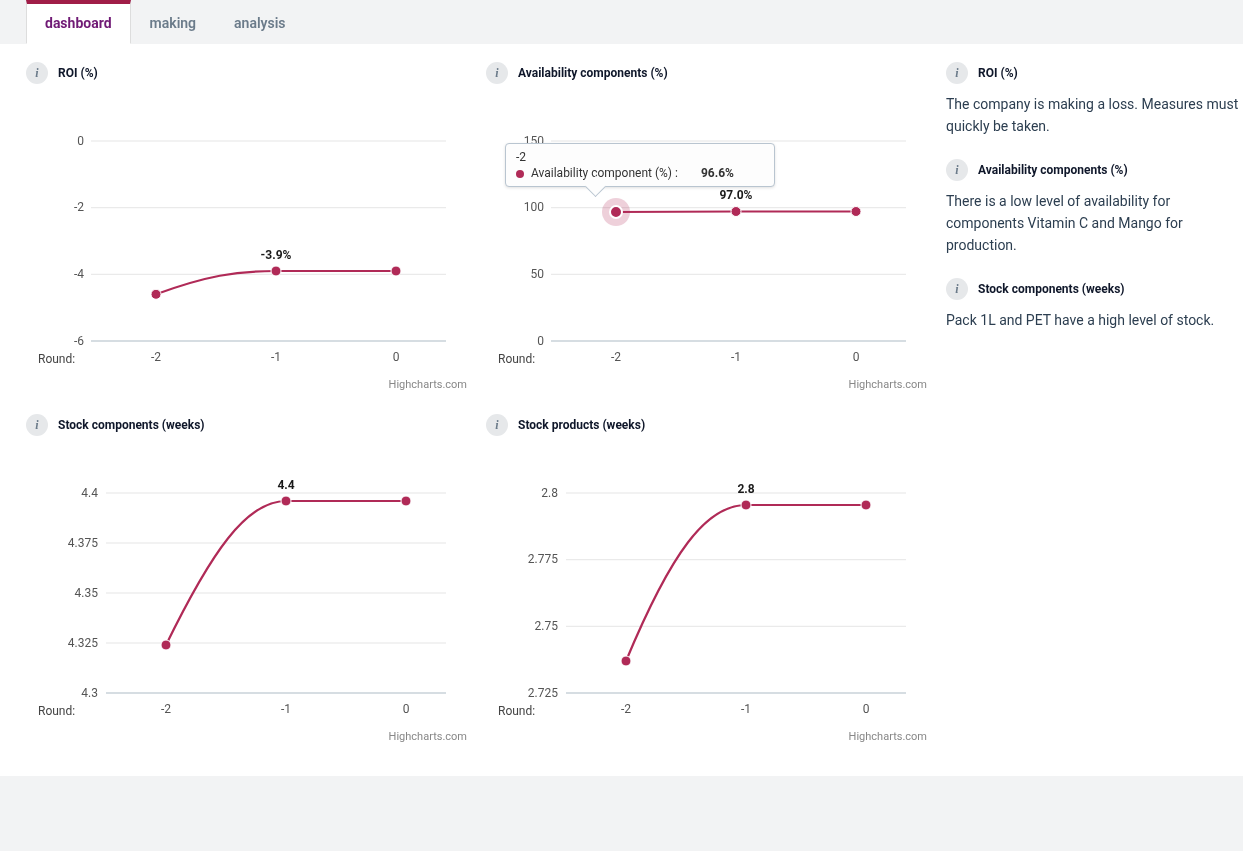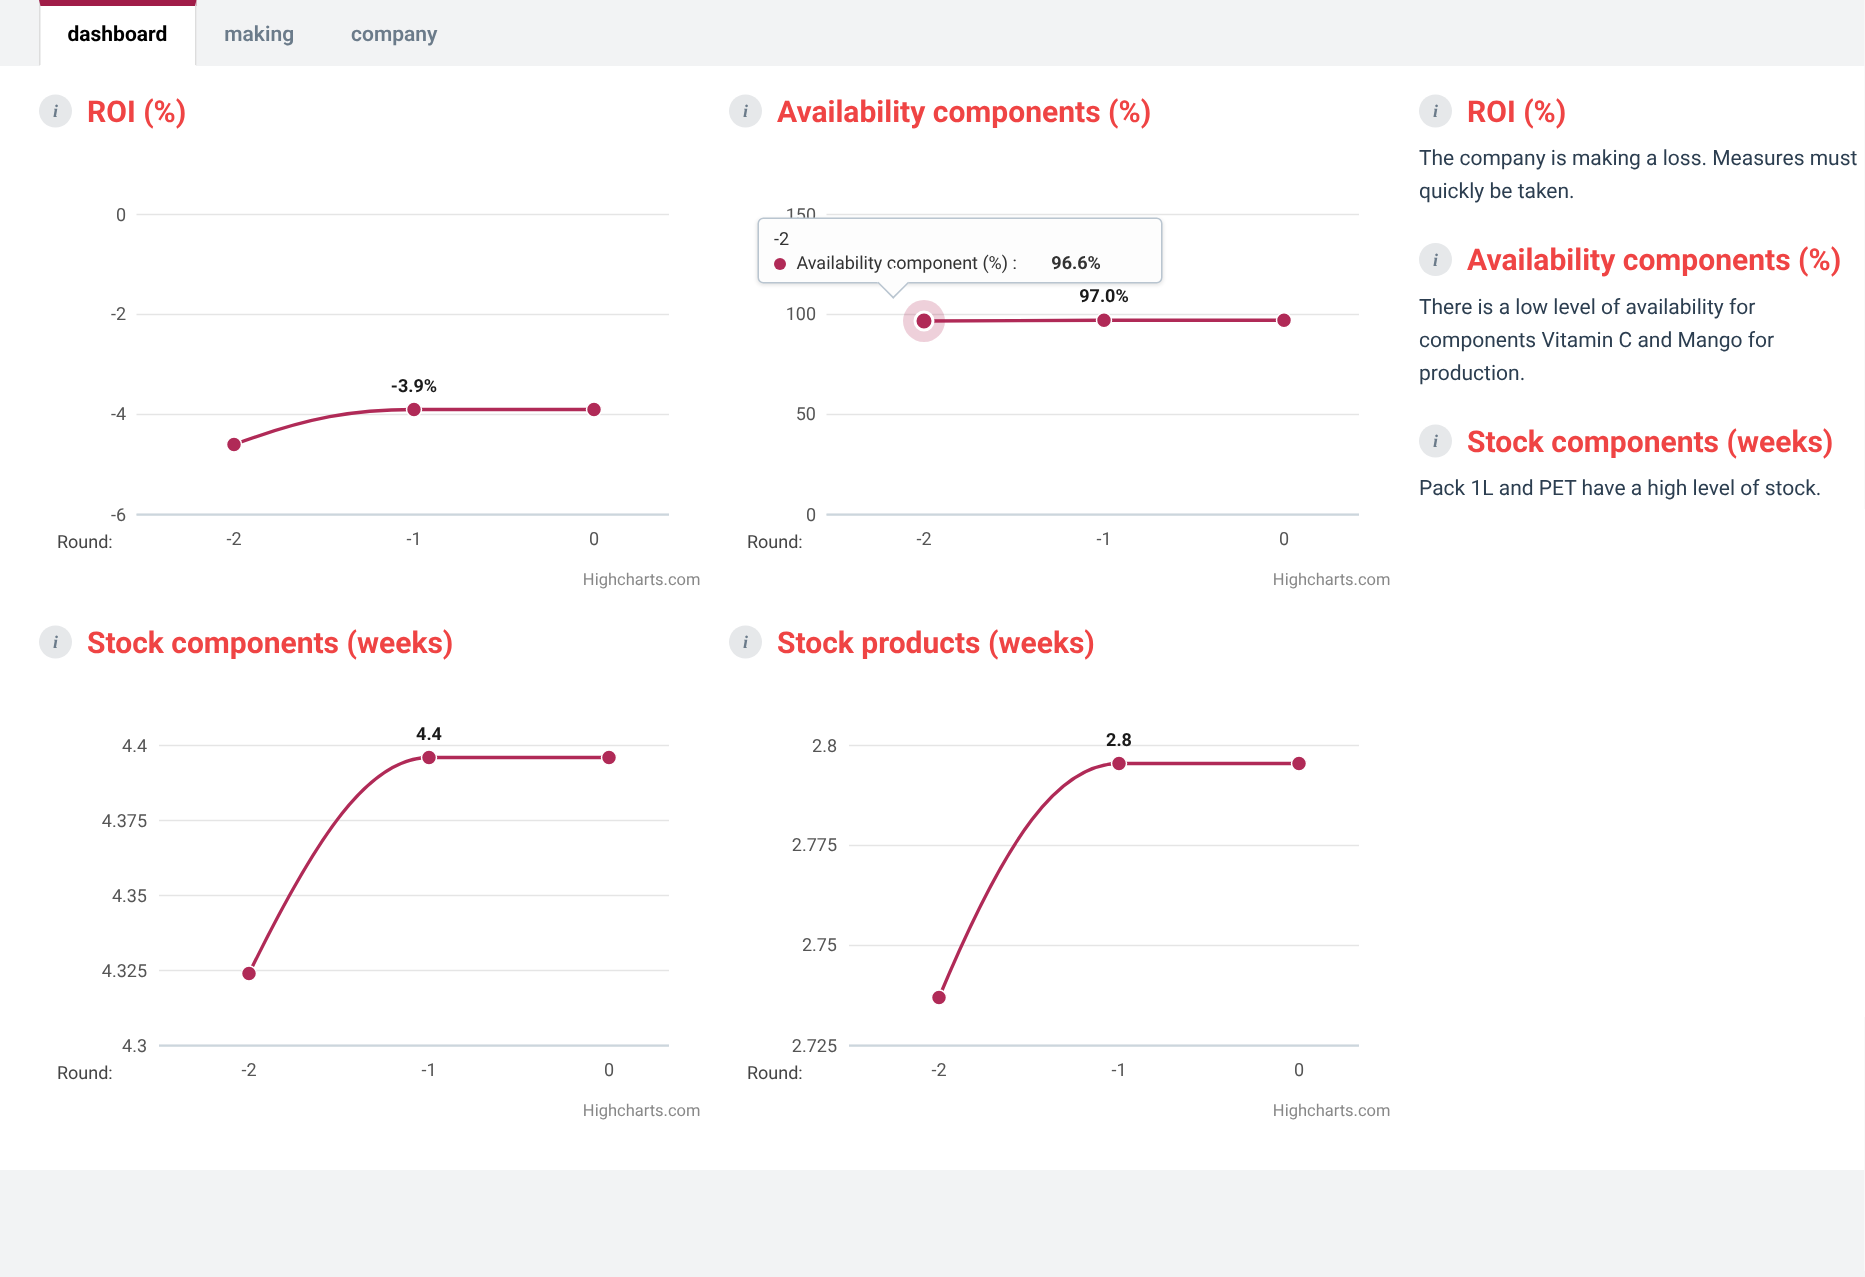--- a/index.html
+++ b/index.html
@@ -17,21 +17,21 @@
   }
   .tab {
     padding: 14px 18px 12px;
     font-weight: 600;
     color: #6b7b8a;
     cursor: pointer;
     border: 1px solid transparent;
   }
   .tab.active {
     background: #fff;
-    color: #000000;
+    color: #701a75;
     font-weight: 700;
     border: 1px solid #ddd;
     border-top: 4px solid #a01d48;
     border-bottom-color: #fff;
     padding-top: 11px;
   }
   .grid {
     display: grid;
     grid-template-columns: 450px 450px 300px;
     gap: 20px 10px;
@@ -52,23 +52,23 @@
     display: flex;
     align-items: center;
     justify-content: center;
     font-style: italic;
     font-family: Georgia, serif;
     font-size: 12px;
     color: #6b7b8a;
     font-weight: 700;
   }
   .card-title h3 {
-    font-size: 20px;
+    font-size: 12px;
     font-weight: 700;
-    color: #ef4444;
+    color: #0f172a;
   }
   .chart-box {
     background: #fff;
     border: 1px solid #fff;
     height: 300px;
     position: relative;
     padding: 6px 8px 4px 8px;
     box-shadow: 0 0 0 rgba(0,0,0,0);
   }
   svg { display: block; }
@@ -133,21 +133,21 @@
     fill: #b02a57;
     opacity: 0.22;
   }
 </style>
 </head>
 <body>
 
 <div class="tabs">
   <div class="tab active">dashboard</div>
   <div class="tab">making</div>
-  <div class="tab">company</div>
+  <div class="tab">analysis</div>
 </div>
 
 <div class="grid">
 
   <div>
     <div class="card-title">
       <div class="info-icon">i</div>
       <h3>ROI (%)</h3>
     </div>
     <div class="chart-box">

